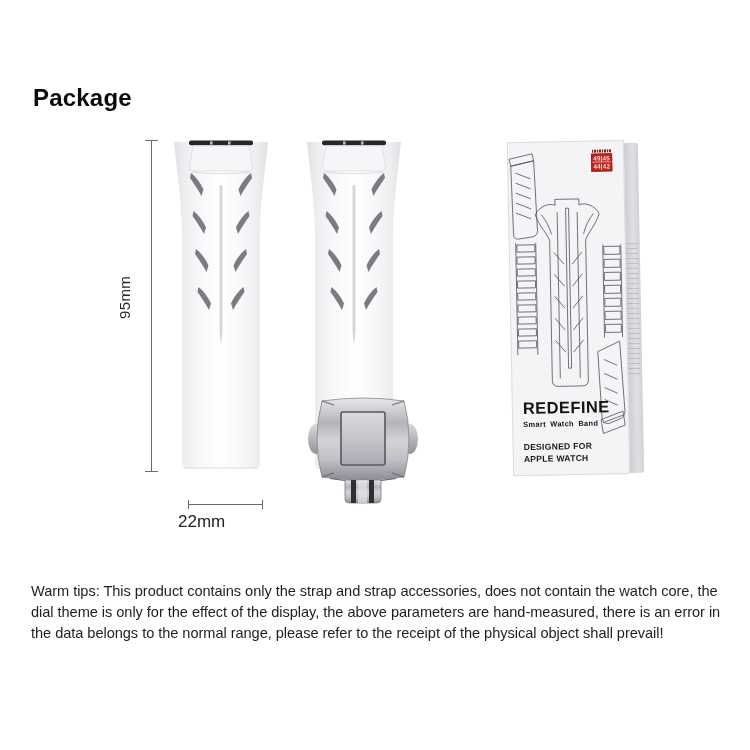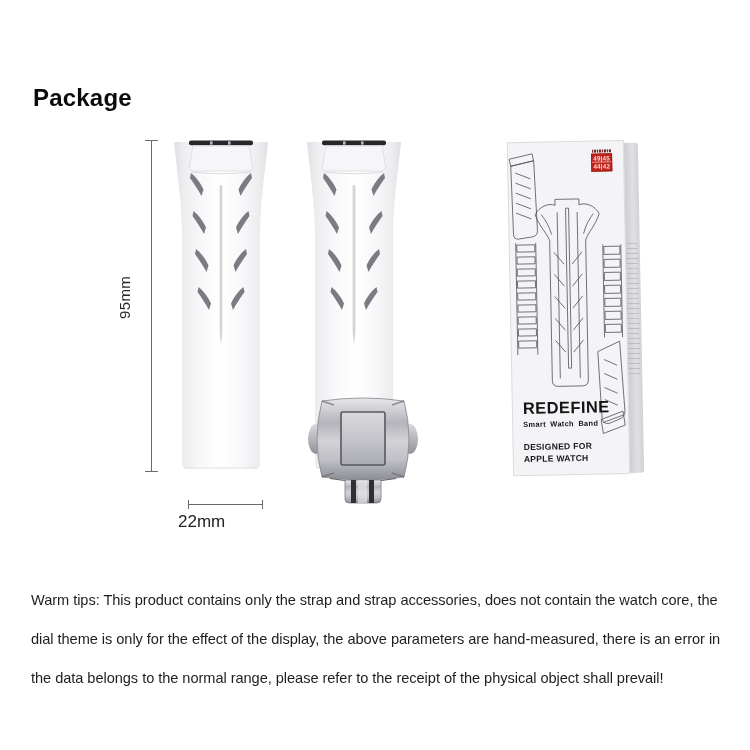--- a/index.html
+++ b/index.html
@@ -54,21 +54,21 @@
   .size-badge-row + .size-badge-row { border-top: 0.5px solid rgba(255,255,255,0.55); }
 
   .box-brand { position: absolute; left: 10px; top: 256px; color: #151517; }
   .box-brand-name { font-size: 16.5px; font-weight: 700; letter-spacing: 0.4px; }
   .box-brand-sub { font-size: 7.4px; font-weight: 700; letter-spacing: 0.35px; margin-top: 1.5px;
     word-spacing: 2px; }
   .box-designed { position: absolute; left: 10px; top: 299px; color: #1a1a1d;
     font-size: 8.6px; font-weight: 700; line-height: 11.5px; letter-spacing: 0.25px; }
 
   .warm-tips { position: absolute; left: 31px; top: 581px; width: 700px;
-    font-size: 14.6px; line-height: 39px; color: #1e1e20; letter-spacing: -0.05px; }
+    font-size: 14.6px; line-height: 21px; color: #1e1e20; letter-spacing: -0.05px; }
 
   .hidden-defs { position: absolute; width: 0; height: 0; overflow: hidden; }
 </style>
 </head>
 <body>
 
 <div class="stage">
 
   <svg class="hidden-defs" aria-hidden="true">
     <defs>

